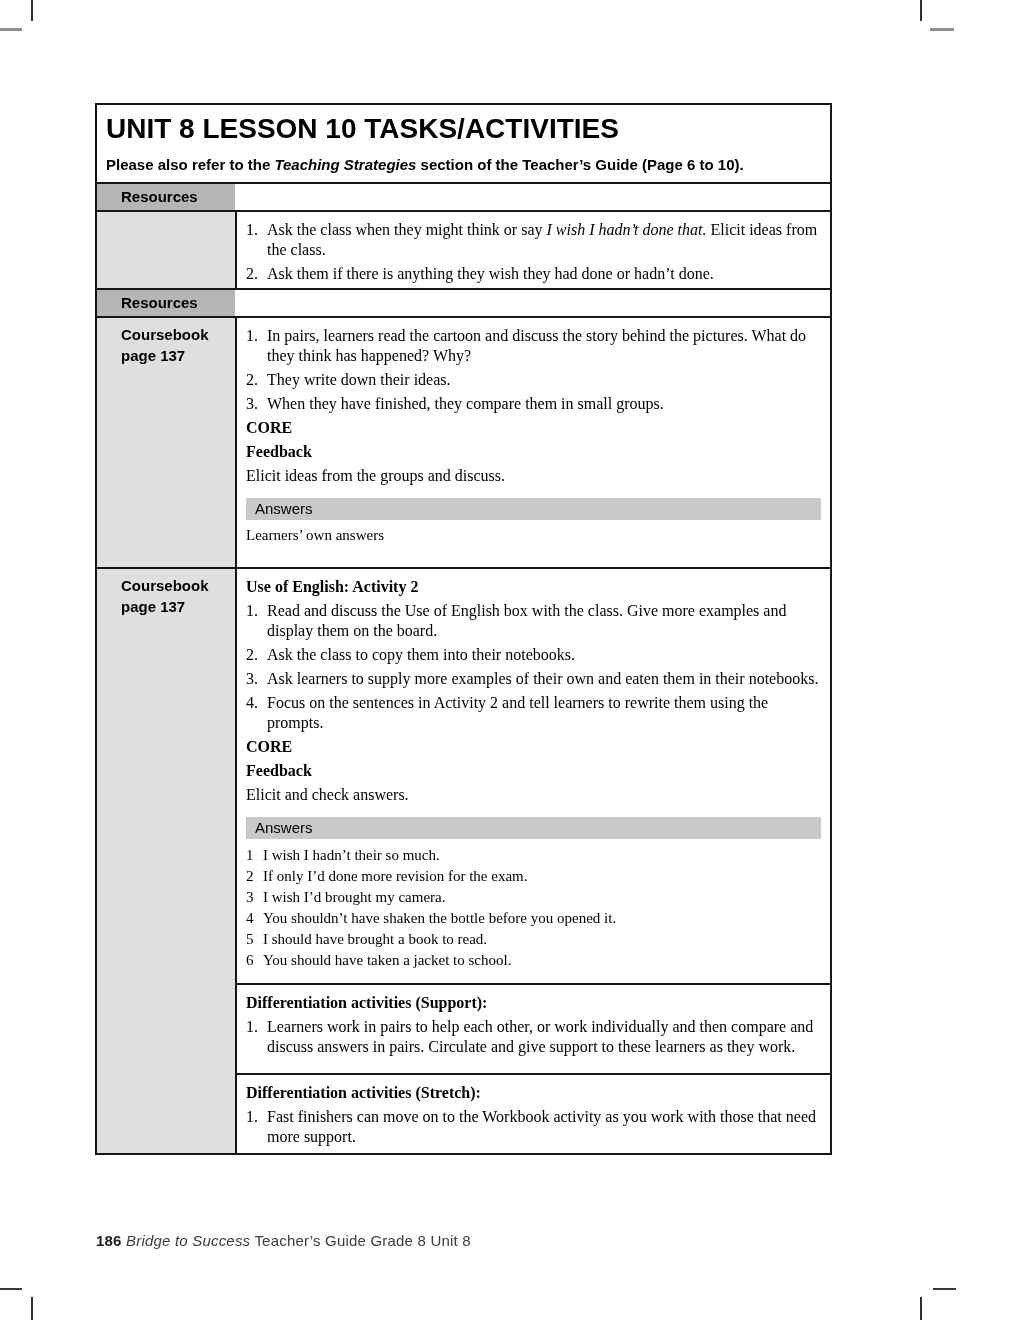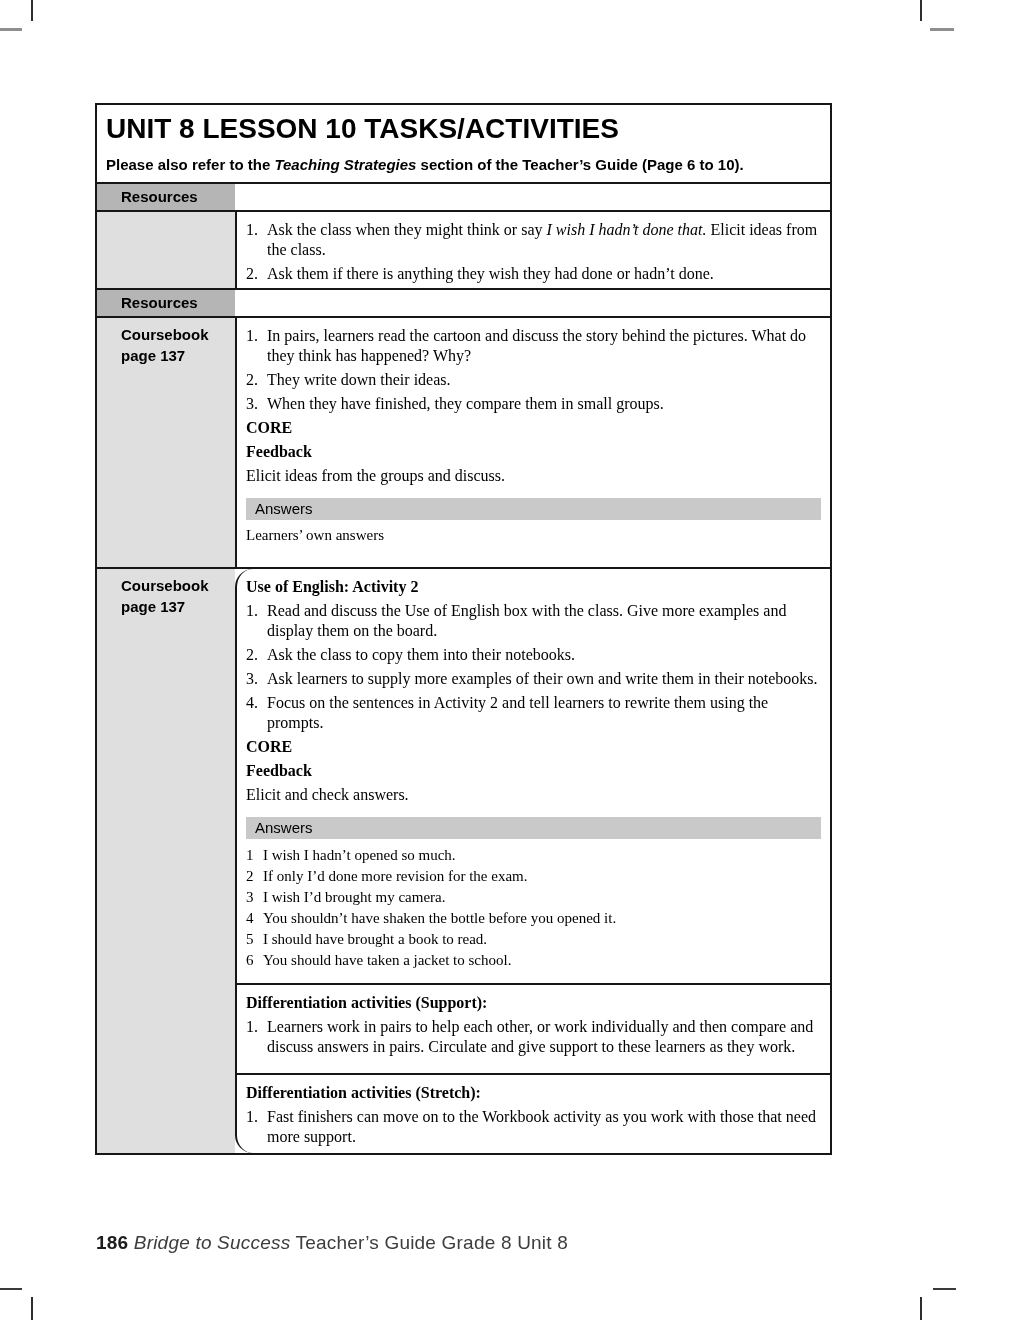--- a/index.html
+++ b/index.html
@@ -64,34 +64,34 @@
     margin:12px 0 6px 0;
     padding:2px 9px 3px 9px;
     font-family:"Liberation Sans",sans-serif;
     font-size:15px;line-height:17px;
   }
   .ans-text{font-size:15px;line-height:19px;margin:0 0 2px 0;}
   .ans-item{display:flex;font-size:15px;line-height:21px;}
   .ans-item .num{width:17px;flex:none;}
   .ans-item .txt{flex:1;}
 
-  .cell-right-stack{flex:1;border-left:2px solid #161616;box-sizing:border-box;display:flex;flex-direction:column;background:#fff;border-radius:18px;}
+  .cell-right-stack{flex:1;border-left:2px solid #161616;box-sizing:border-box;display:flex;flex-direction:column;background:#fff;}
   .sub{padding:4px 9px 6px 9px;box-sizing:border-box;}
   .sub + .sub{border-top:2px solid #161616;}
 
   .row-starter .cell-right{min-height:71px;}
   .row-reading .cell-right{min-height:249px;}
   .sub-useof{min-height:414px;}
   .sub-support{min-height:90px;}
   .sub-stretch{min-height:70px;}
 
   
   .footer{
     position:absolute;left:96px;top:1232px;
-    font-size:19px;color:#3d3d3d;letter-spacing:0.2px;
+    font-size:15px;color:#3d3d3d;letter-spacing:0.2px;
   }
   .footer .pg{font-weight:bold;color:#1c1c1c;}
   .footer .bk{font-style:italic;}
 </style>
 </head>
 <body>
 
 <div class="page">
 
   <div class="cm cm-v" style="left:31px;top:0;height:21px;"></div>
@@ -170,33 +170,33 @@
           <div class="num-item">
             <span class="num">1.</span>
             <span class="txt">Read and discuss the Use of English box with the class. Give more examples and display them on the board.</span>
           </div>
           <div class="num-item">
             <span class="num">2.</span>
             <span class="txt">Ask the class to copy them into their notebooks.</span>
           </div>
           <div class="num-item">
             <span class="num">3.</span>
-            <span class="txt">Ask learners to supply more examples of their own and write them in their notebooks.</span>
+            <span class="txt">Ask learners to supply more examples of their own and eaten them in their notebooks.</span>
           </div>
           <div class="num-item">
             <span class="num">4.</span>
             <span class="txt">Focus on the sentences in Activity 2 and tell learners to rewrite them using the prompts.</span>
           </div>
           <div class="bserif">CORE</div>
           <div class="bserif">Feedback</div>
           <div class="pline">Elicit and check answers.</div>
           <div class="ans-bar">Answers</div>
           <div class="ans-item">
             <span class="num">1</span>
-            <span class="txt">I wish I hadn’t opened so much.</span>
+            <span class="txt">I wish I hadn’t their so much.</span>
           </div>
           <div class="ans-item">
             <span class="num">2</span>
             <span class="txt">If only I’d done more revision for the exam.</span>
           </div>
           <div class="ans-item">
             <span class="num">3</span>
             <span class="txt">I wish I’d brought my camera.</span>
           </div>
           <div class="ans-item">

